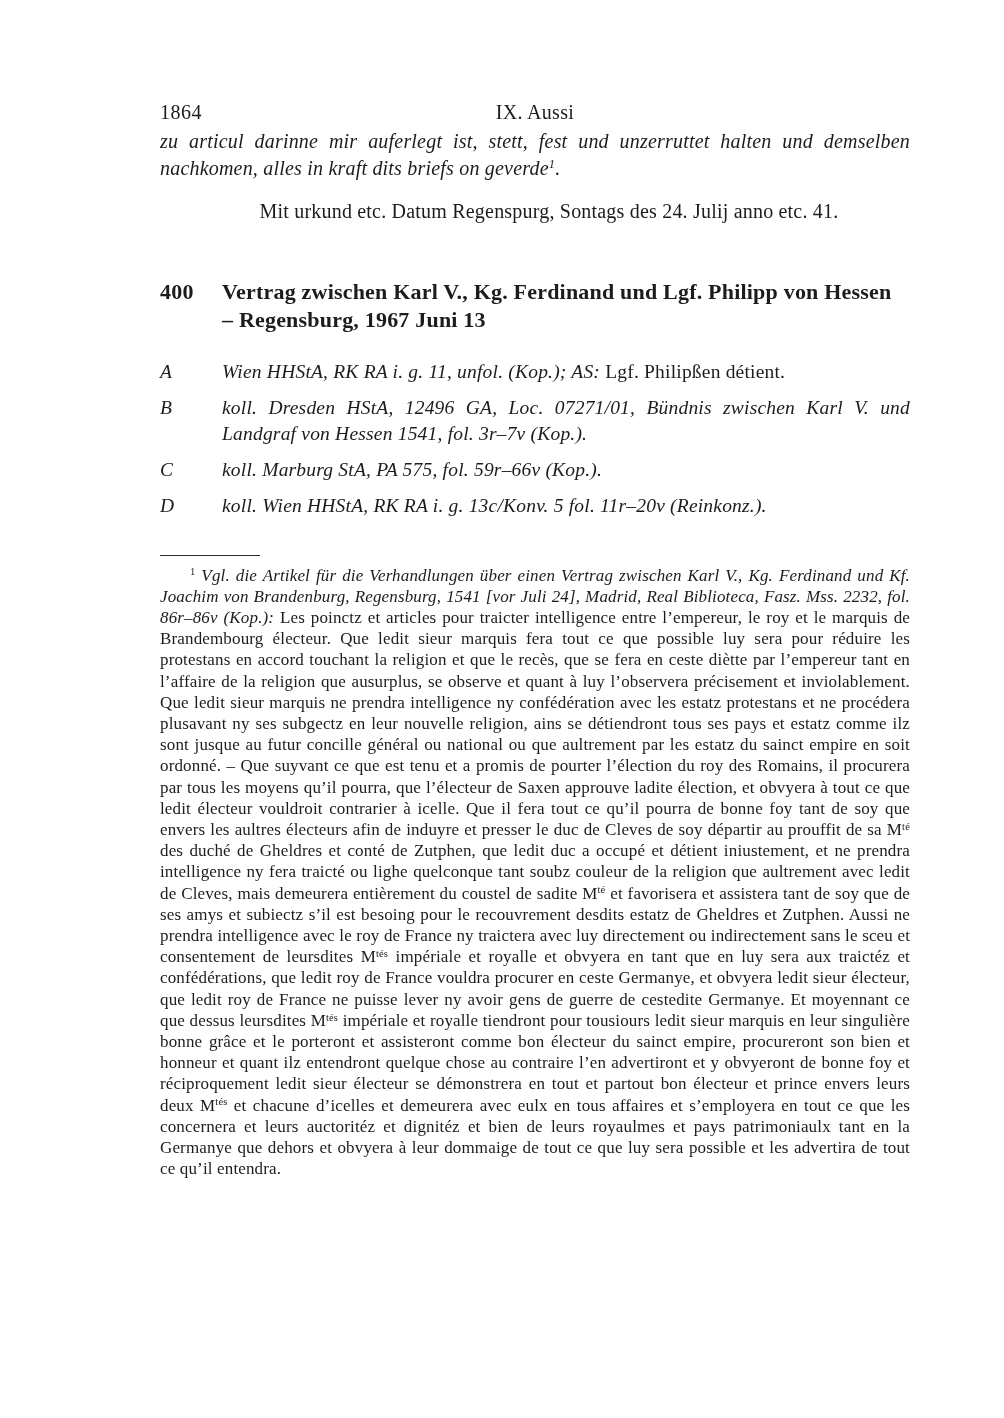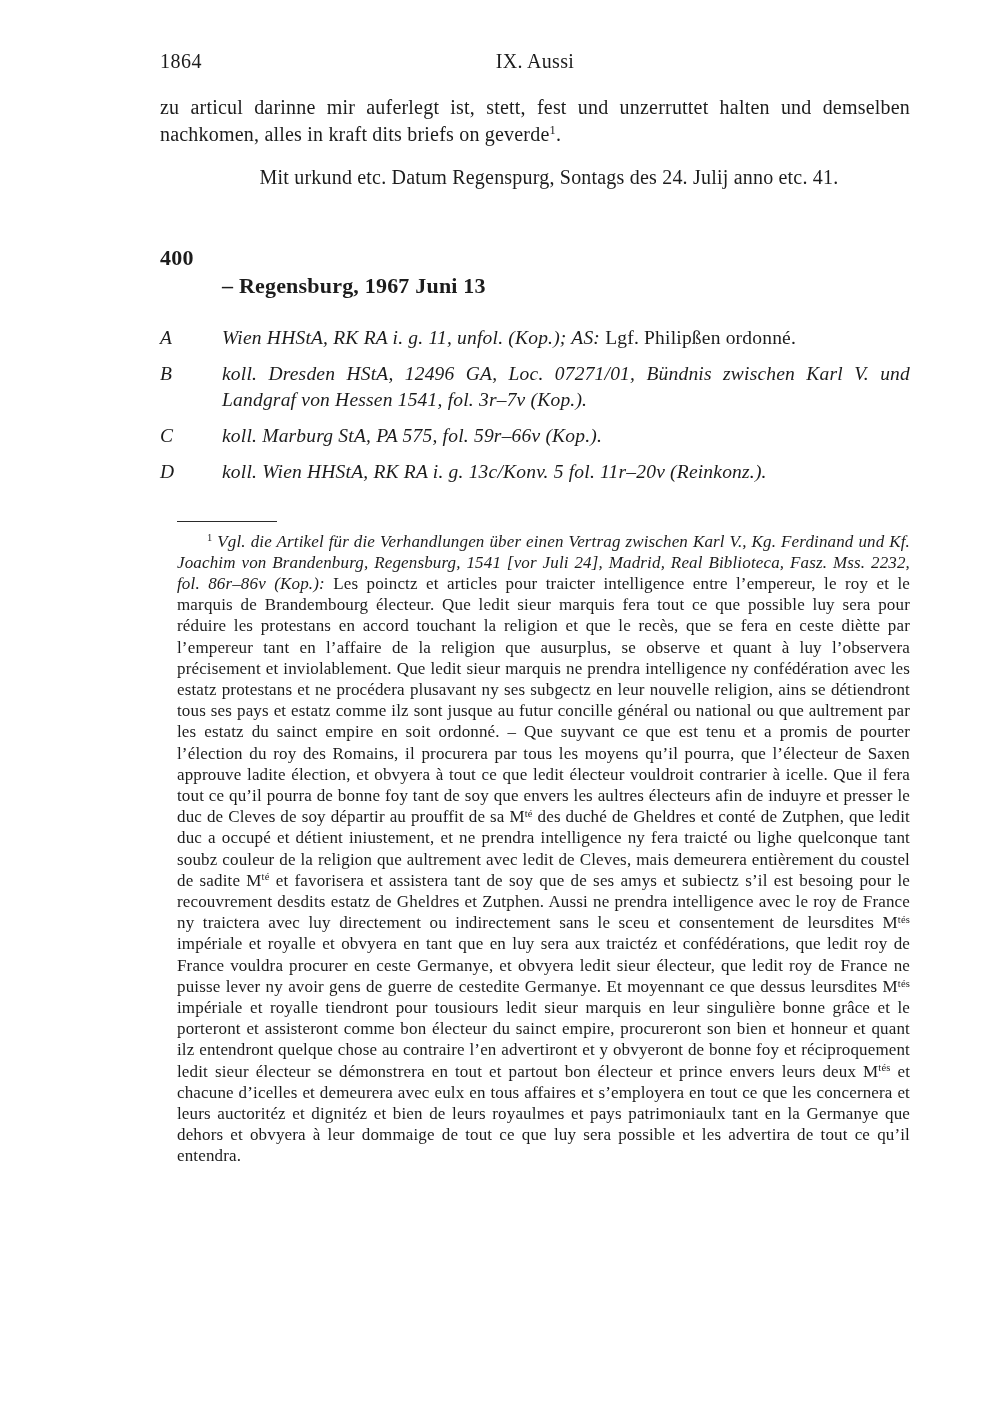--- a/index.html
+++ b/index.html
@@ -5,42 +5,42 @@
   html, body { margin: 0; padding: 0; background: #ffffff; }
   .page {
     position: relative;
     width: 1004px;
     height: 1418px;
     margin: 0 auto;
     background: #ffffff;
     color: #1c1c1c;
     font-family: "Liberation Serif", "DejaVu Serif", serif;
     box-sizing: border-box;
-    padding: 49px 94px 0 160px;
+    padding: 100px 94px 0 160px;
     overflow: hidden;
   }
   
   .running-head {
     position: relative;
     font-size: 20px;
     line-height: 24px;
     height: 24px;
   }
   .page-number { position: absolute; left: 0; top: 0; letter-spacing: 0.5px; }
   .running-title { position: absolute; left: 0; right: 0; text-align: center; letter-spacing: 0.3px; }
 
   
   .body-par {
     margin: 0;
     font-size: 20px;
     line-height: 26.5px;
     text-align: justify;
     letter-spacing: 0.2px;
   }
-  .par-continuation { margin-top: 21px; }
+  .par-continuation { margin-top: 4px; font-style: italic; }
   .par-datum { margin-top: 17px; text-indent: 28px; text-align: center; }
 
   sup {
     font-size: 62%;
     line-height: 0;
     vertical-align: baseline;
     position: relative;
     top: -0.5em;
   }
   .italic { font-style: italic; }
@@ -62,21 +62,21 @@
   .source-item {
     display: flex;
     font-size: 19.5px;
     line-height: 26px;
     margin-bottom: 10px;
   }
   .source-letter { flex: 0 0 62px; font-style: italic; }
   .source-text { flex: 1 1 auto; text-align: justify; letter-spacing: 0.2px; }
 
   
-  .footnote-section { margin-top: 36px; margin-left: 17px; }
+  .footnote-section { margin-top: 36px; }
   .footnote-rule {
     width: 100px;
     border-top: 1.5px solid #2a2a2a;
     margin: 0 0 9px 0;
   }
   .footnote-par {
     margin: 0;
     font-size: 17px;
     line-height: 21.2px;
     text-align: justify;
@@ -94,29 +94,29 @@
     <span class="running-title">IX. Aussi</span>
   </div>
 
   <p class="body-par par-continuation"><span>zu articul darinne mir auferlegt ist, stett, fest und unzerruttet halten und demselben nachkomen, alles in kraft dits briefs on geverde</span><sup>1</sup><span>.</span></p>
 
   <p class="body-par par-datum">Mit urkund etc. Datum Regenspurg, Sontags des 24. Julij anno etc. 41.</p>
 
   <div class="entry-heading">
     <span class="entry-number">400</span>
     <span class="entry-title">
-      <br>
+      <span>Vertrag zwischen Karl V., Kg. Ferdinand und Lgf. Philipp von Hessen</span><br>
       <span>– Regensburg, 1967 Juni 13</span>
     </span>
   </div>
 
   <div class="sources">
     <div class="source-item">
       <span class="source-letter">A</span>
-      <span class="source-text"><span class="italic">Wien HHStA, RK RA i. g. 11, unfol. (Kop.); AS: </span><span>Lgf. Philipßen ordonné.</span></span>
+      <span class="source-text"><span class="italic">Wien HHStA, RK RA i. g. 11, unfol. (Kop.); AS: </span><span>Lgf. Philipßen détient.</span></span>
     </div>
     <div class="source-item">
       <span class="source-letter">B</span>
       <span class="source-text"><span class="italic">koll. Dresden HStA, 12496 GA, Loc. 07271/01, Bündnis zwischen Karl V. und Landgraf von Hessen 1541, fol. 3r–7v (Kop.).</span></span>
     </div>
     <div class="source-item">
       <span class="source-letter">C</span>
       <span class="source-text"><span class="italic">koll. Marburg StA, PA 575, fol. 59r–66v (Kop.).</span></span>
     </div>
     <div class="source-item">

